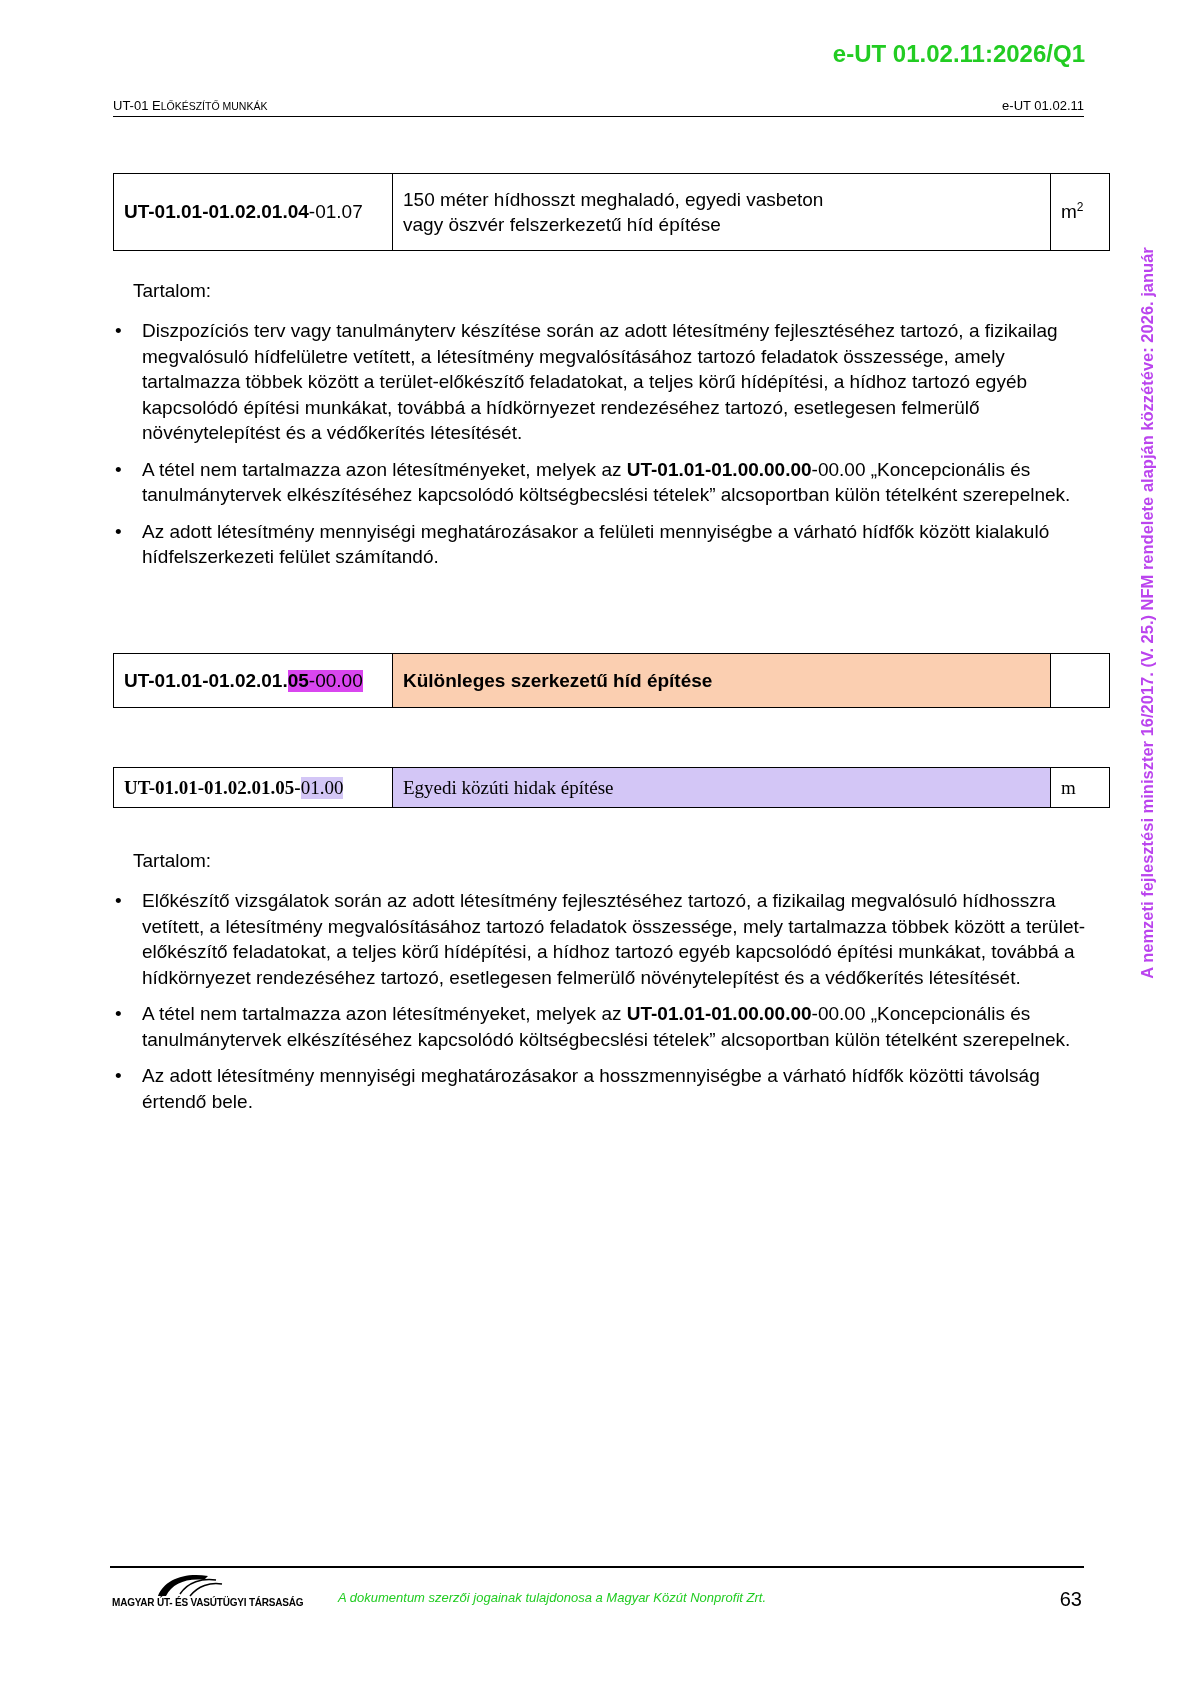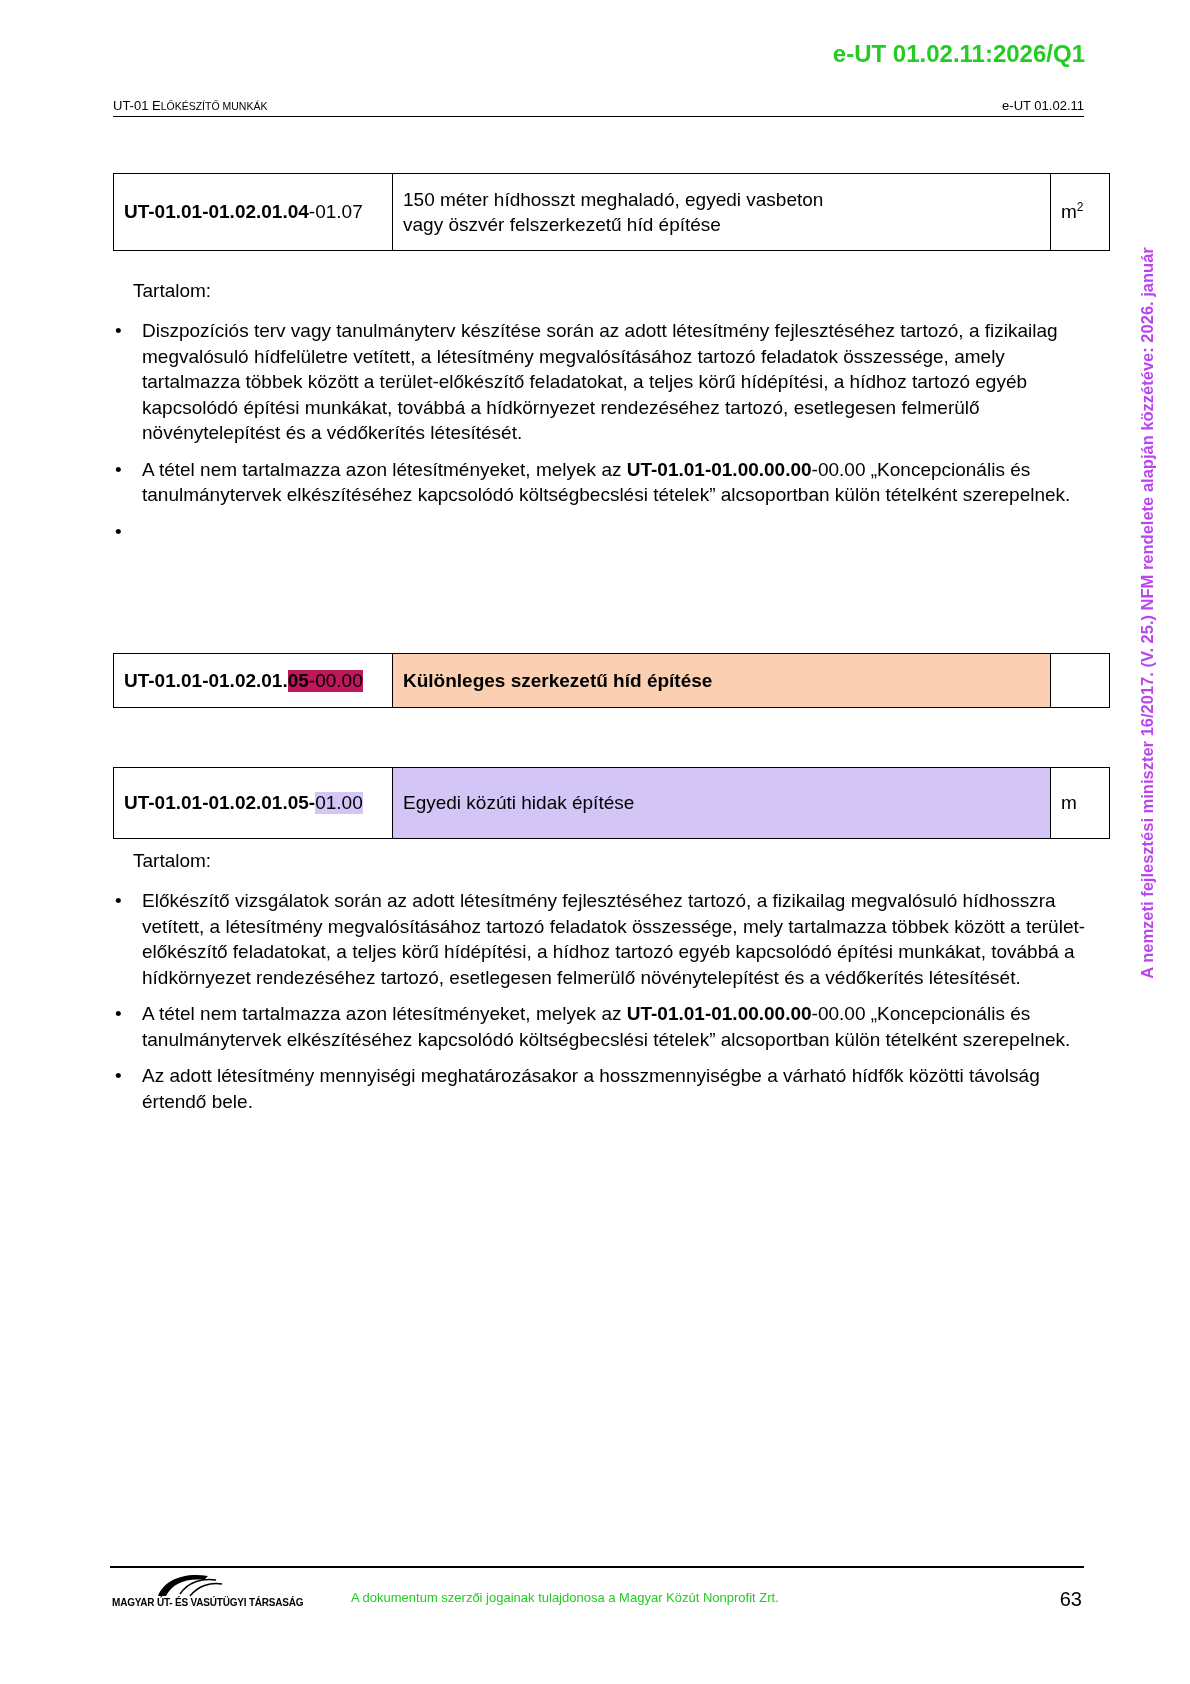--- a/index.html
+++ b/index.html
@@ -24,21 +24,21 @@
   ul.bullets li { position:relative; padding-left:29px; font-size:19px; line-height:25.5px; margin-bottom:11px; }
   ul.bullets li .dot { position:absolute; left:2px; top:0; }
 
   .side-note { position:absolute; left:1136px; top:163px; width:22px; height:900px; }
   .side-note span { position:absolute; left:50%; top:50%; transform:translate(-50%,-50%) rotate(-90deg);
                     white-space:nowrap; font-size:16.5px; font-weight:bold; }
 
   .footer-line { position:absolute; left:110px; right:106px; top:1566px; border-top:2.5px solid #000; }
   .logo { position:absolute; left:112px; top:1570px; width:150px; height:48px; }
   .logo-text { position:absolute; left:0; top:27px; font-size:10px; font-weight:bold; white-space:nowrap; letter-spacing:-0.2px;text-align:right; }
-  .footer-copy { position:absolute; left:351px; top:1590px; font-size:13px; }
+  .footer-copy { position:absolute; left:338px; top:1590px; font-size:13px; font-style:italic; }
   .page-no { position:absolute; right:108px; top:1588px; font-size:20px; }
 </style>
 </head>
 <body>
 
 <div class="doc-id" style="color:#22cc22">e-UT 01.02.11:2026/Q1</div>
 
 <div class="running-header">
   <span class="left"><span>UT-01 E</span><span class="sc">LŐKÉSZÍTŐ MUNKÁK</span></span>
   <span class="right">e-UT 01.02.11</span>
@@ -54,34 +54,34 @@
     </td>
     <td class="unit"><span>m</span><sup style="font-size:12px">2</sup></td>
   </tr>
 </tbody>
   </table>
 
 <div class="section-label" style="top:280px;">Tartalom:</div>
 <ul class="bullets" style="top:318px;">
   <li><span class="dot">•</span><span>Diszpozíciós terv vagy tanulmányterv készítése során az adott létesítmény fejlesztéséhez tartozó, a fizikailag megvalósuló hídfelületre vetített, a létesítmény megvalósításához tartozó feladatok összessége, amely tartalmazza többek között a terület-előkészítő feladatokat, a teljes körű hídépítési, a hídhoz tartozó egyéb kapcsolódó építési munkákat, továbbá a hídkörnyezet rendezéséhez tartozó, esetlegesen felmerülő növénytelepítést és a védőkerítés létesítését.</span></li>
   <li><span class="dot">•</span><span>A tétel nem tartalmazza azon létesítményeket, melyek az </span><span class="b">UT-01.01-01.00.00.00</span><span>-00.00</span><span> „Koncepcionális és tanulmánytervek elkészítéséhez kapcsolódó költségbecslési tételek” alcsoportban külön tételként szerepelnek.</span></li>
-  <li><span class="dot">•</span></li>
+  <li><span class="dot">•</span><span>Az adott létesítmény mennyiségi meghatározásakor a felületi mennyiségbe a várható hídfők között kialakuló hídfelszerkezeti felület számítandó.</span></li>
 </ul>
 
 <table class="item" style="top:653px; height:55px;">
   <tbody>
       <tr>
-    <td class="code"><span class="b">UT-01.01-01.02.01.</span><span class="hl" style="background:#be185d"><span class="b">05</span><span>-00.00</span></span></td>
+    <td class="code"><span class="b">UT-01.01-01.02.01.</span><span class="hl" style="background:#d946ef"><span class="b">05</span><span>-00.00</span></span></td>
     <td class="b" style="background:#fbcfb1">Különleges szerkezetű híd építése</td>
     <td class="unit"></td>
   </tr>
 </tbody>
   </table>
 
-<table class="item" style="top:767px; height:72px;">
+<table class="item" style="top:767px; height:41px;font-family:Liberation Serif, serif;">
   <tbody>
       <tr>
     <td class="code"><span class="b">UT-01.01-01.02.01.05</span><span class="b">-</span><span class="hl" style="background:#d3c6f6">01.00</span></td>
     <td style="background:#d3c6f6">Egyedi közúti hidak építése</td>
     <td class="unit">m</td>
   </tr>
 </tbody>
   </table>
 
 <div class="section-label" style="top:850px;">Tartalom:</div>

